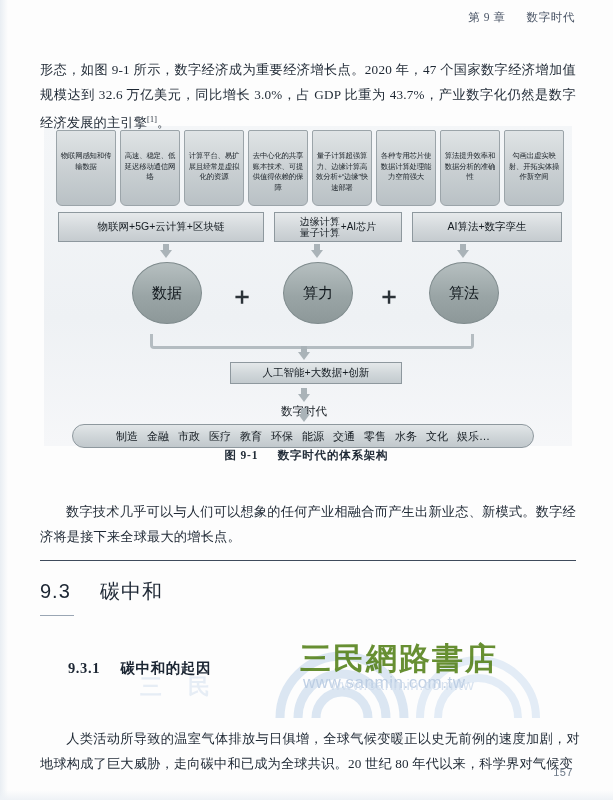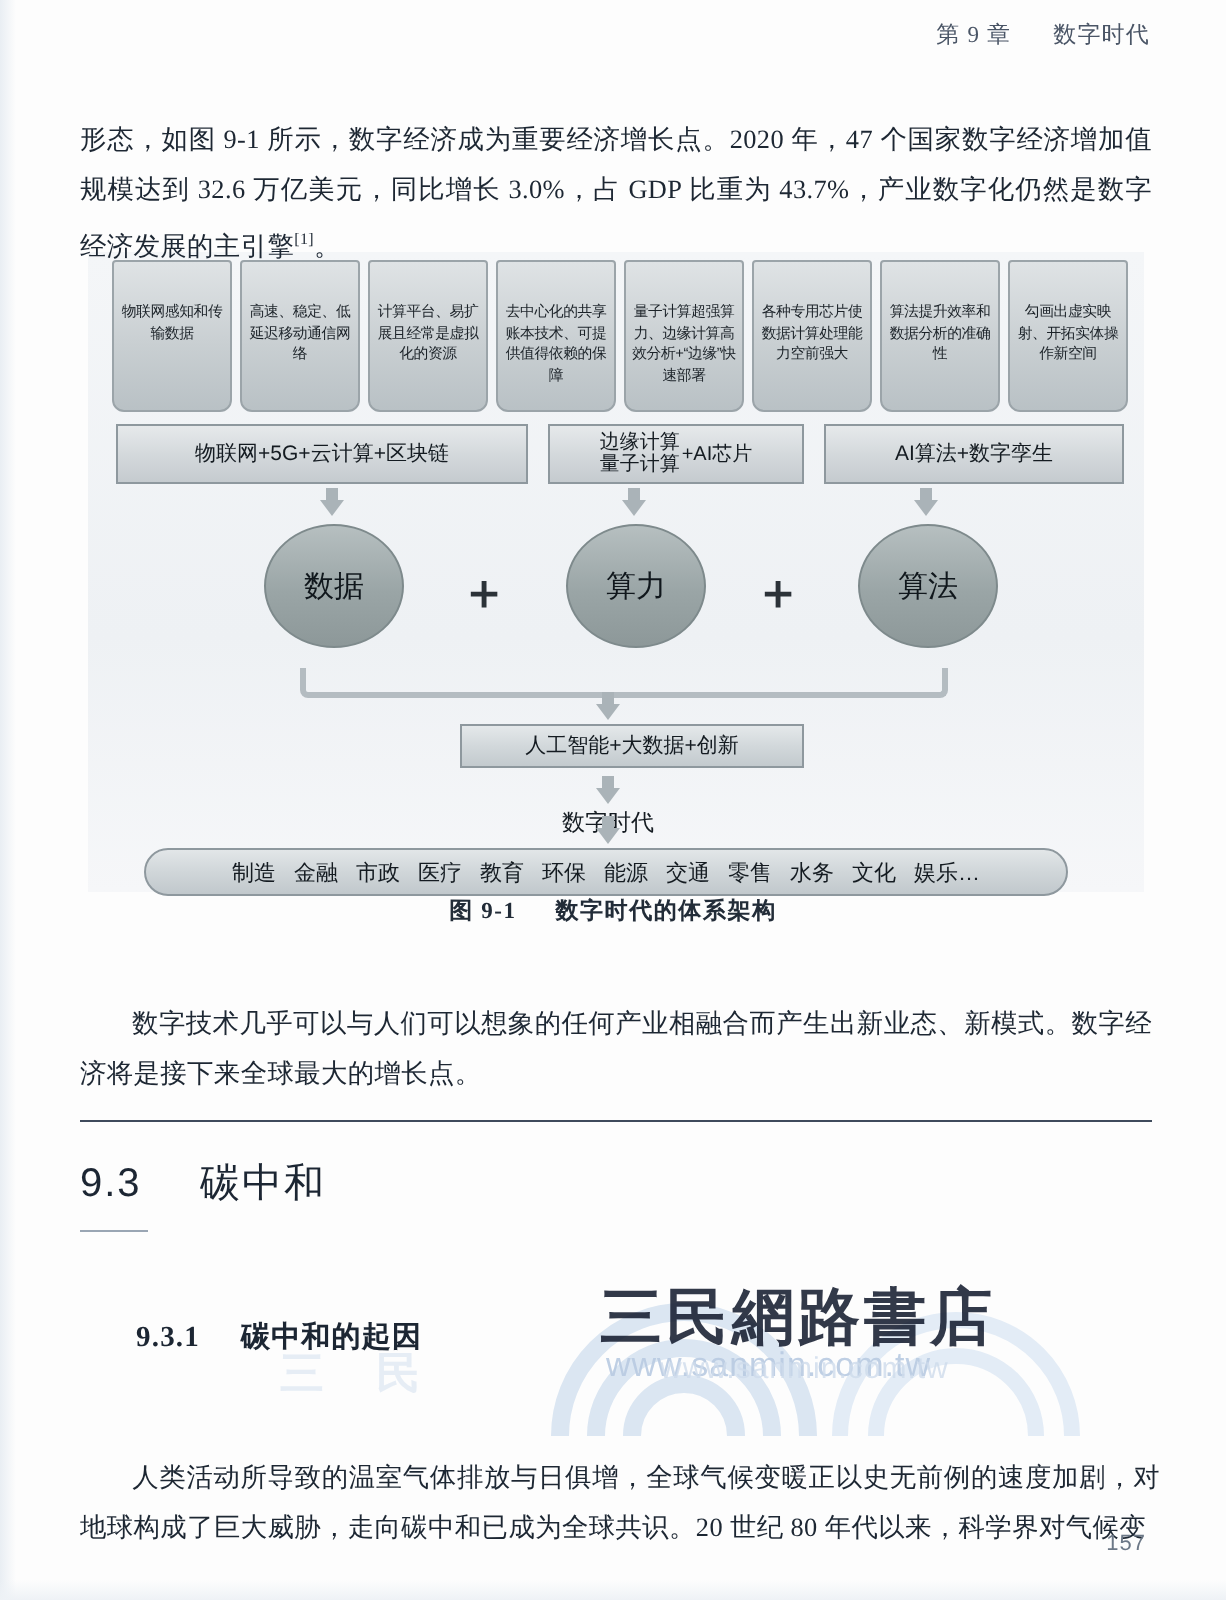--- a/index.html
+++ b/index.html
@@ -37,21 +37,21 @@
     left: 270px;
     top: 600px;
   }
   .wm-text {
     position: absolute;
     left: 300px;
     top: 638px;
     font-family: "Liberation Sans", sans-serif;
     font-size: 31px;
     letter-spacing: 2px;
-    color: #0f172a;
+    color: #4d7c0f;
     opacity: .85;
     font-weight: 700;
   }
   .wm-url {
     position: absolute;
     left: 303px;
     top: 673px;
     font-family: "Liberation Sans", sans-serif;
     font-size: 17px;
     letter-spacing: .5px;

